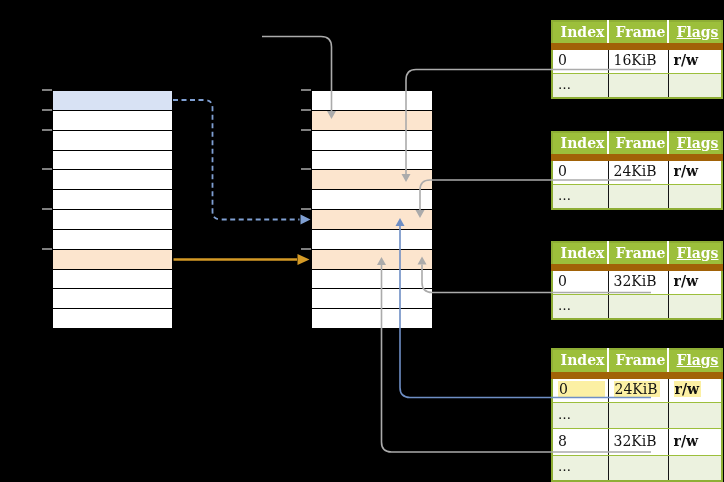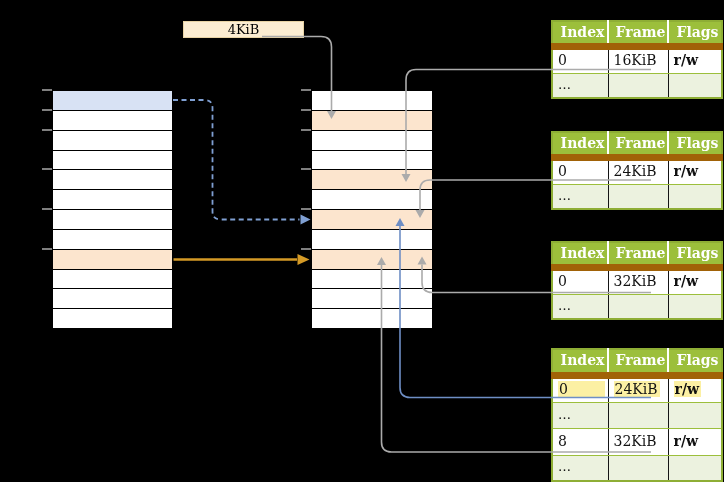--- a/index.html
+++ b/index.html
@@ -12,21 +12,21 @@
   #pm{left:312px;width:120px;}
   .mrow{position:absolute;left:0;right:0;}
   .tick{position:absolute;left:-11px;width:10px;height:2px;background:var(--tick-gray,#7f7f7f);}
 
   
   .pt{position:absolute;left:551px;width:170px;border-collapse:collapse;table-layout:fixed;
       border:2px solid var(--table-border-green,#8EAE35);z-index:2;}
   .pt th{background:var(--table-header-green,#9CBF3B);color:var(--table-header-text,#fff);
       font-weight:bold;font-size:14px;text-align:center;padding:0 0 1px 5px;
       border-right:2px solid #fff;border-bottom:7px solid #a16207;}
-  .pt th:last-child{border-right:none;}
+  .pt th:last-child{border-right:none;text-decoration:underline;}
   .pt td{font-size:14px;color:#111;padding:0 0 2px 5px;
       border-right:1px solid #151515;border-bottom:1px solid var(--table-header-green,#9CBF3B);}
   .pt td:last-child{border-right:none;font-weight:bold;}
   .pt tbody tr:last-child td{border-bottom:none;}
   .pt tr.data td{background:#fff;}
   .pt tr.dots td{background:var(--table-row-green,#ECF2DF);font-size:13px;}
   .pt thead tr{height:25px;}
   .pt tbody tr.data{height:27px;}
   .pt tbody tr.dots{height:25px;}
   #pt4 thead tr{height:26px;}
@@ -91,23 +91,20 @@
       <div class="mrow" style="top: 199px; height: 19px; background: rgb(255, 255, 255);"></div>
       <div class="mrow" style="top: 219px; height: 19px; background: rgb(255, 255, 255);"></div>
       <div class="tick" style="top: -1px;"></div>
       <div class="tick" style="top: 19px;"></div>
       <div class="tick" style="top: 39px;"></div>
       <div class="tick" style="top: 78px;"></div>
       <div class="tick" style="top: 118px;"></div>
       <div class="tick" style="top: 158px;"></div>
     </div>
 
-  <div class="label4k">
-    <span>4KiB</span>
-  </div>
 
   <table class="pt" id="pt1" style="top:20px">
     <colgroup>
         <col style="width:56px">
         <col style="width:60px">
         <col style="width:54px">
       </colgroup>
     <thead>
         <tr>
       <th>Index</th>

